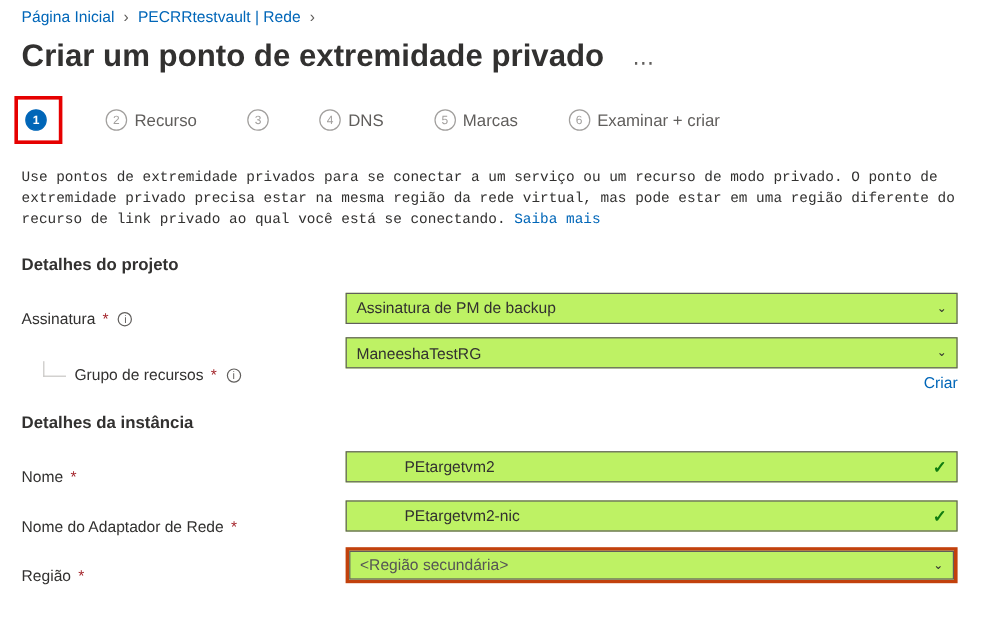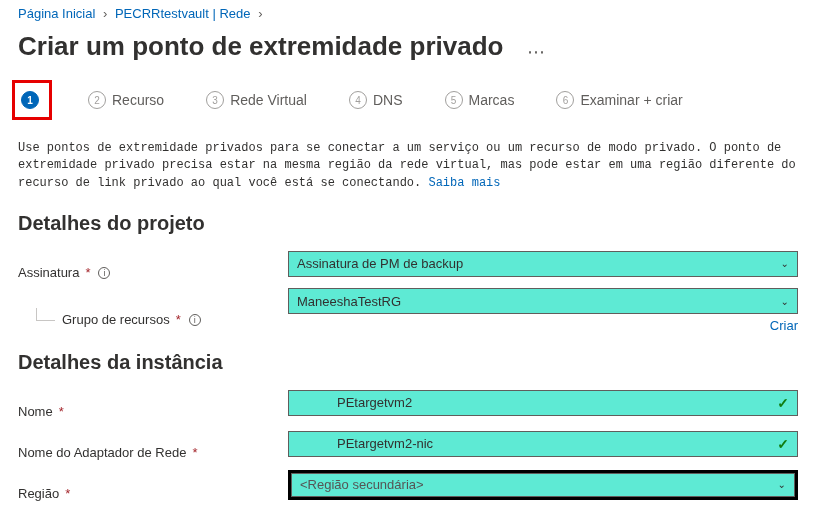--- a/index.html
+++ b/index.html
@@ -16,45 +16,45 @@
   .breadcrumb .sep { color: #605e5c; margin: 0 4px; }
   h1 { font-size: 26px; font-weight: 600; margin: 4px 0 18px 0; display: inline-block; }
   .dots { display: inline-block; color: #605e5c; font-size: 18px; margin-left: 20px; vertical-align: middle; }
   .tabs { display: flex; gap: 30px; align-items: center; margin-bottom: 20px; }
   .tab { display: flex; align-items: center; gap: 6px; color: #605e5c; font-size: 14px; padding: 8px 6px; cursor: pointer; }
   .tab .circle { width: 18px; height: 18px; border-radius: 50%; border: 1px solid #a19f9d; display: flex; align-items: center; justify-content: center; font-size: 10px; color: #a19f9d; }
   .tab.active { font-weight: 600; color: #323130; }
   .tab.active .circle { background: #0066b8; border-color: #0066b8; color: #fff; font-weight: 600; }
   .tab-wrap-active { border: 3px solid #e60000; margin-left: -6px; padding-right: 4px; }
   .intro { font-size: 12px; line-height: 1.45; max-width: 780px; margin-bottom: 20px; font-family: Liberation Mono, monospace; }
-  .section-title { font-size: 20px; font-weight: 600; margin: 18px 0 12px 0; }
+  .section-title { font-size: 14px; font-weight: 600; margin: 18px 0 12px 0; }
   .form-row { display: flex; align-items: center; margin-bottom: 8px; }
   .label-col { width: 270px; display: flex; align-items: center; gap: 4px; font-size: 13px; margin-top: 18px; }
   .label-col.indent { padding-left: 44px; position: relative; }
   .label-col.indent::before { content: ""; position: absolute; left: 18px; top: -4px; width: 18px; height: 12px; border-left: 1px solid #c8c6c4; border-bottom: 1px solid #c8c6c4; }
   .req { color: #a4262c; margin-left: 2px; }
   .info-icon { width: 12px; height: 12px; border: 1px solid #605e5c; border-radius: 50%; display: inline-flex; align-items: center; justify-content: center; font-size: 9px; color: #605e5c; margin-left: 4px; }
   .field-col { flex: 1; max-width: 510px; }
   .select, .input {
     width: 100%;
     height: 26px;
     border: 1px solid #605e5c;
-    background: #5eead4;
+    background: #bef264;
     padding: 0 8px;
     font-size: 13px;
     display: flex;
     align-items: center;
     justify-content: space-between;
     cursor: pointer;
   }
   .input { cursor: text; padding-left: 48px; }
   .chevron { font-size: 10px; color: #323130; }
   .check { color: #107c10; font-size: 14px; font-weight: bold; }
   .sublink { display: block; margin-top: 4px; font-size: 13px; text-align: right; }
-  .highlight-red { border: 3px solid #000000; }
+  .highlight-red { border: 3px solid #c2410c; }
   .highlight-red .select { border: 1px solid #605e5c; height: 24px; }
   .region-val { color: #555; font-style: normal; }
 </style>
 </head>
 <body>
 
 
 
 <div class="breadcrumb">
   <a>Página Inicial</a>
@@ -71,21 +71,20 @@
     <div class="tab active">
       <span class="circle">1</span>
     </div>
   </span>
   <div class="tab">
     <span class="circle">2</span>
     <span>Recurso</span>
   </div>
   <div class="tab">
     <span class="circle">3</span>
-    <span>Rede Virtual</span>
   </div>
   <div class="tab">
     <span class="circle">4</span>
     <span>DNS</span>
   </div>
   <div class="tab">
     <span class="circle">5</span>
     <span>Marcas</span>
   </div>
   <div class="tab">

